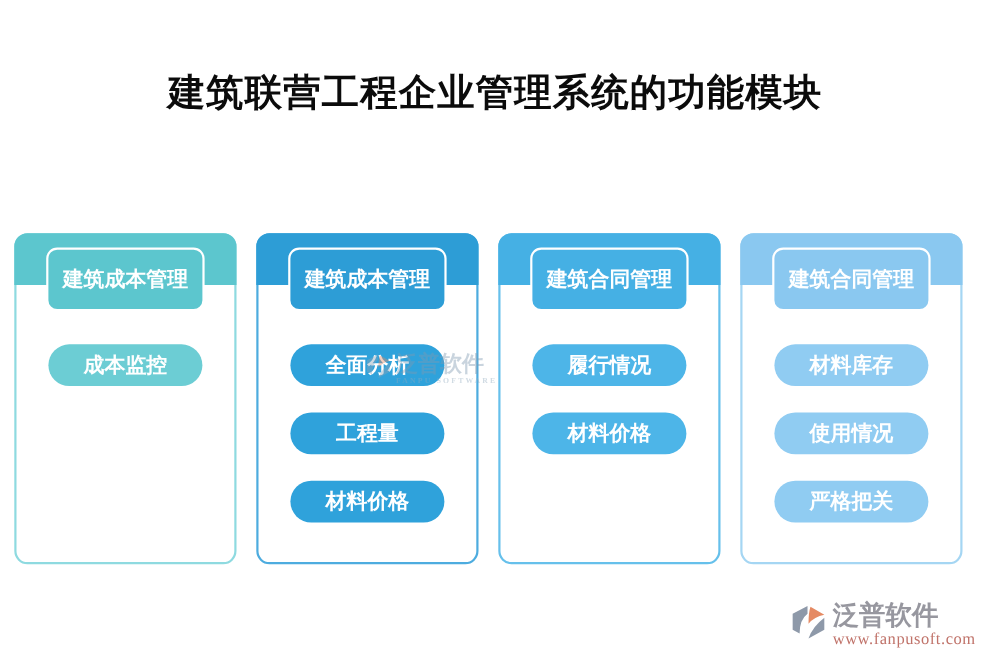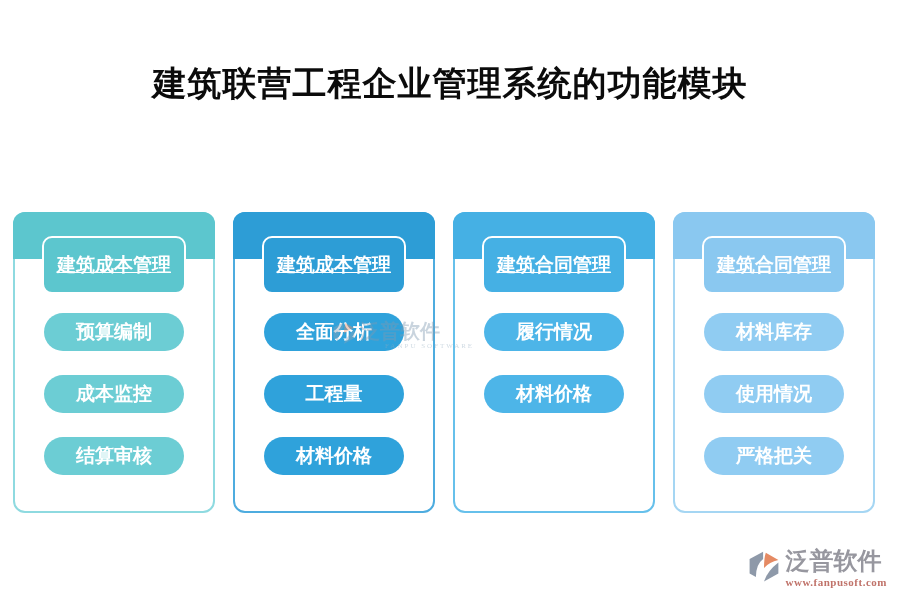--- a/index.html
+++ b/index.html
@@ -15,64 +15,62 @@
   .cards { position:absolute; left:13px; top:212px; display:flex; gap:18px; }
   .card {
     position:relative; width:202px; height:301px; background:#ffffff;
     border:2px solid var(--bd); border-radius:12px;
   }
   .band {
     position:absolute; top:-2px; left:-2px; width:202px; height:47px;
     background:var(--c); border-radius:12px 12px 0 0;
   }
   .header-btn {
-    position:absolute; top:22px; left:50%; transform:translateX(-50%);
+    position:absolute; top:11px; left:50%; transform:translateX(-50%);
     width:144px; height:58px; background:var(--c);
     border:2px solid #ffffff; border-radius:10px; z-index:2;
     display:flex; align-items:center; justify-content:center;
-    color:#ffffff; font-size:19px; font-weight:bold; white-space:nowrap;text-decoration:underline;
+    color:#ffffff; font-size:19px; font-weight:bold; white-space:nowrap;
   }
   .pills {
     position:absolute; top:99px; left:0; width:100%;
     display:flex; flex-direction:column; align-items:center; gap:24px;
   }
   .pill {
     width:140px; height:38px; border-radius:19px; background:var(--p);
     display:flex; align-items:center; justify-content:center;
     color:#ffffff; font-size:19px; font-weight:bold; white-space:nowrap;
   }
   .watermark {
     position:absolute; left:331px; top:320px; z-index:5; opacity:0.42;
     display:flex; align-items:flex-start; gap:3px; pointer-events:none;
   }
   .watermark .wm-name { font-size:20px; font-weight:bold; color:#7f9ab1; line-height:22px; white-space:nowrap; }
-  .watermark .wm-sub  { font-size:7px; font-weight:normal; color:#8fa9bd; letter-spacing:2px; line-height:9px; white-space:nowrap;margin-left:25px; }
+  .watermark .wm-sub  { font-size:7px; font-weight:bold; color:#8fa9bd; letter-spacing:2px; line-height:9px; white-space:nowrap; }
   .footer-logo {
     position:absolute; right:13px; bottom:8px;
     display:flex; align-items:flex-start; gap:4px;
   }
   .fl-name { font-size:24px; font-weight:bold; color:var(--name-color); line-height:27px; white-space:nowrap; }
-  .fl-url  { font-size:11px; font-weight:bold; color:var(--url-color); letter-spacing:0.5px; line-height:15px; white-space:nowrap; }
+  .fl-url  { font-size:15px; font-weight:normal; color:var(--url-color); letter-spacing:0.5px; line-height:15px; white-space:nowrap; }
 </style>
 </head>
 <body>
 
 <div class="stage" style="--name-color: #97979F; --url-color: #C0736A;">
 
   <div class="title">建筑联营工程企业管理系统的功能模块</div>
 
   <div class="cards">
 
     <section class="card" style="--c: #5CC6CE; --p: #6CCDD4; --bd: #8EDAE0;">
       <div class="band"></div>
       <div class="header-btn">建筑成本管理</div>
       <div class="pills">
-        <div class="pill">预算编制</div>
         <div class="pill">成本监控</div>
-        <div class="pill">结算审核</div>
       </div>
     </section>
 
     <section class="card" style="--c: #2D9DD6; --p: #2FA2DB; --bd: #4DACDF;">
       <div class="band"></div>
       <div class="header-btn">建筑成本管理</div>
       <div class="pills">
         <div class="pill">全面分析</div>
         <div class="pill">工程量</div>
         <div class="pill">材料价格</div>

